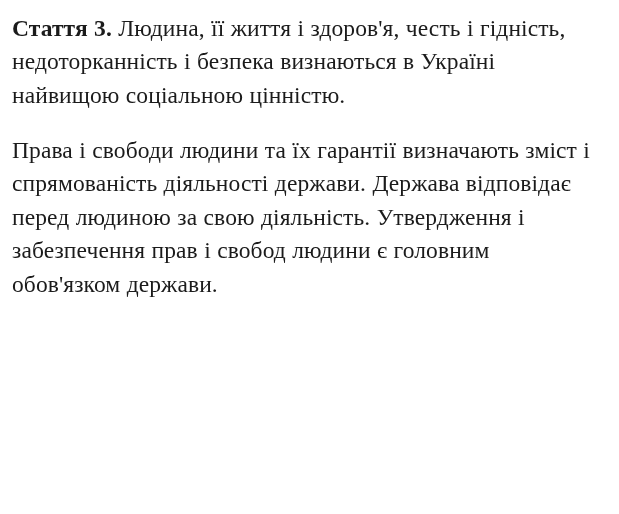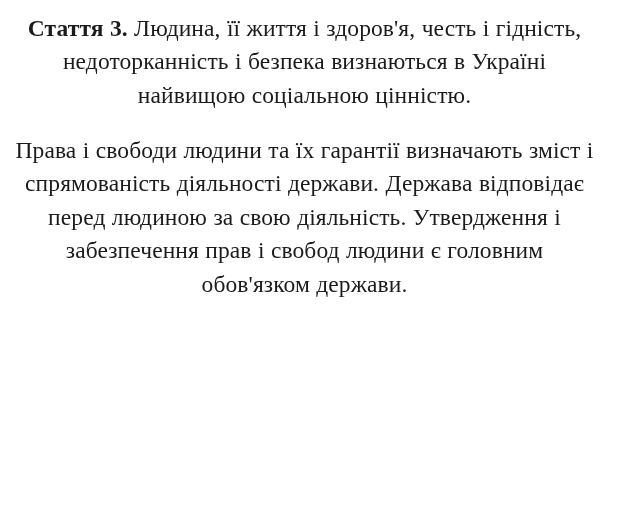--- a/index.html
+++ b/index.html
@@ -17,21 +17,21 @@
   .article {
     box-sizing: border-box;
     width: 619px;
     height: 514px;
     padding: 12px 22px 0 12px;
   }
   .para {
     margin: 0 0 22px 0;
     font-size: 23.5px;
     line-height: 1.42;
-    text-align: center;
+    text-align: left;
     letter-spacing: 0.1px;
     word-spacing: 0.4px;
   }
   .para:last-child {
     margin-bottom: 16px;
   }
   .article-number {
     font-weight: bold;
   }
   .para-body {

